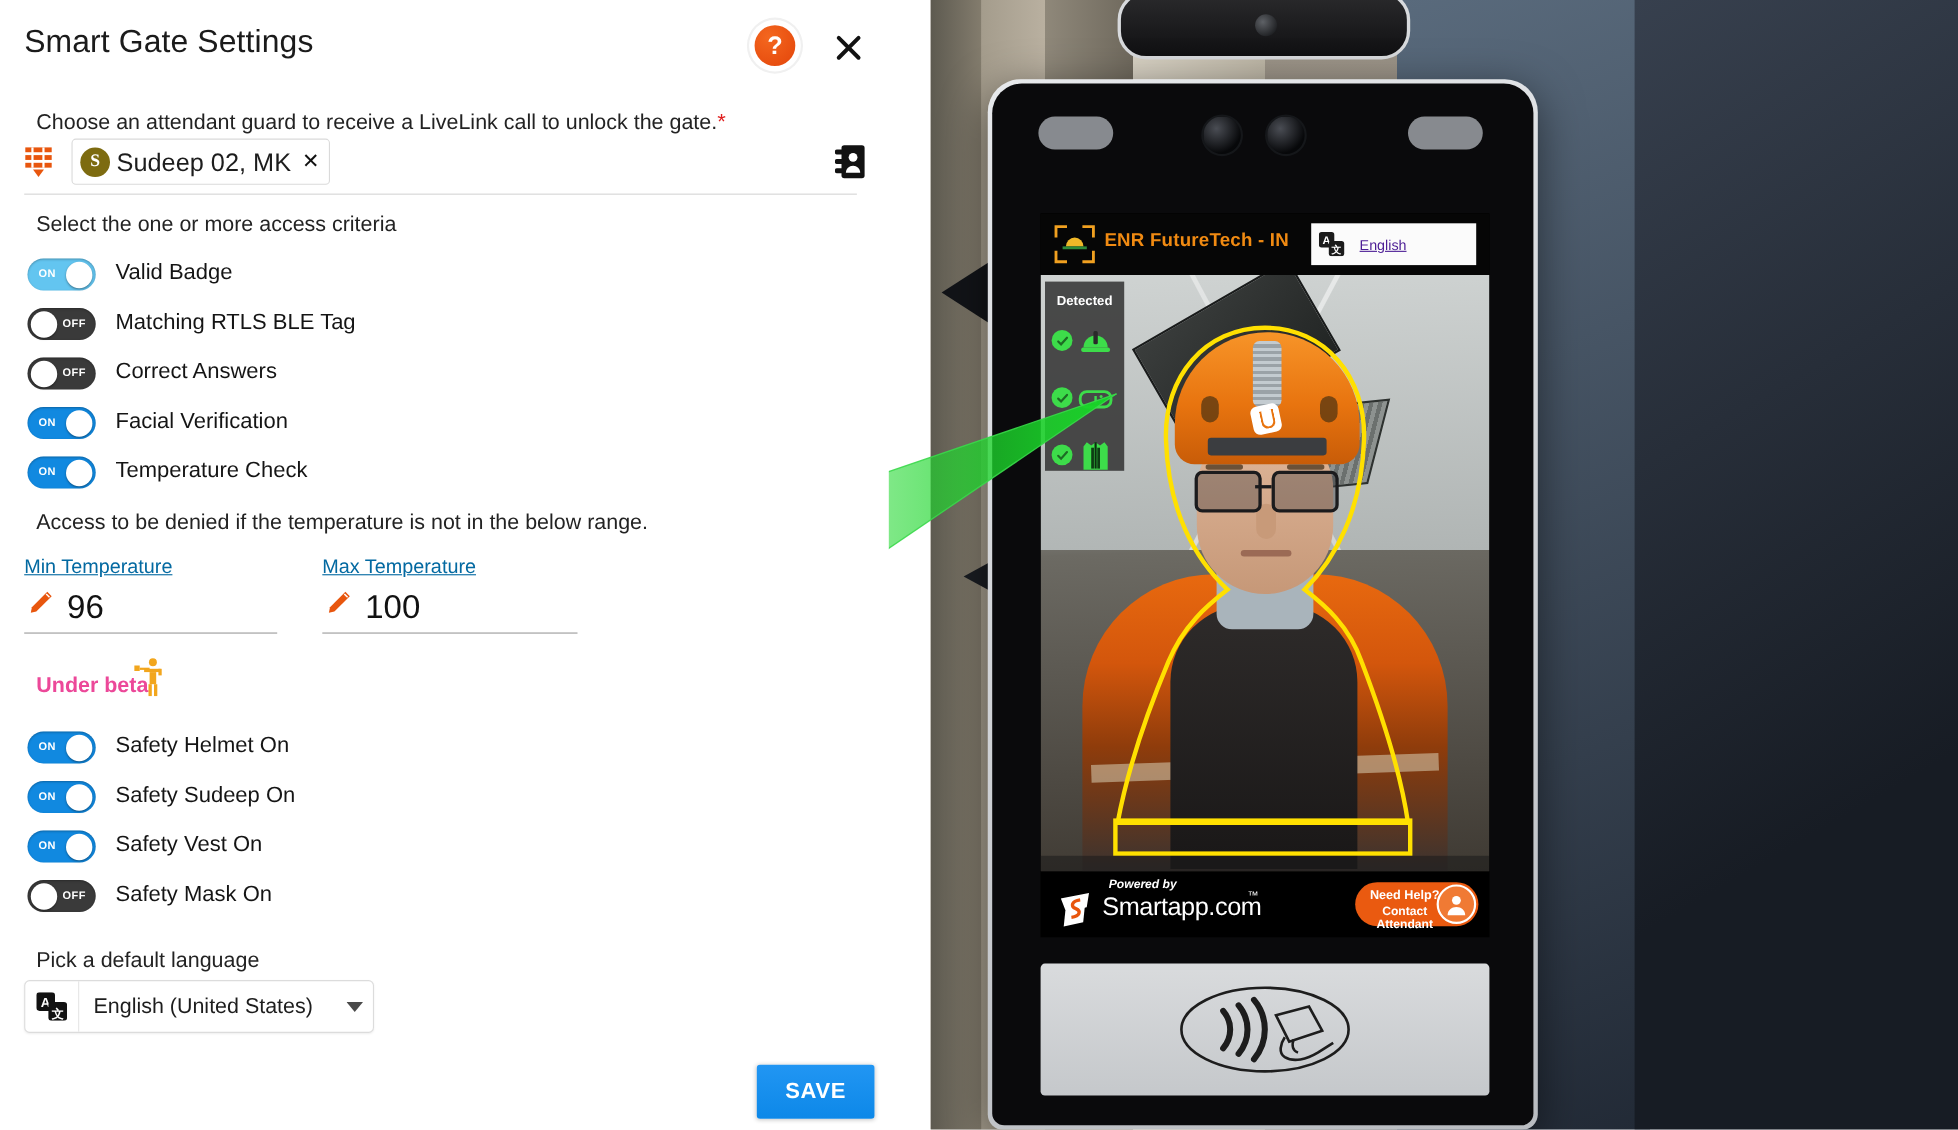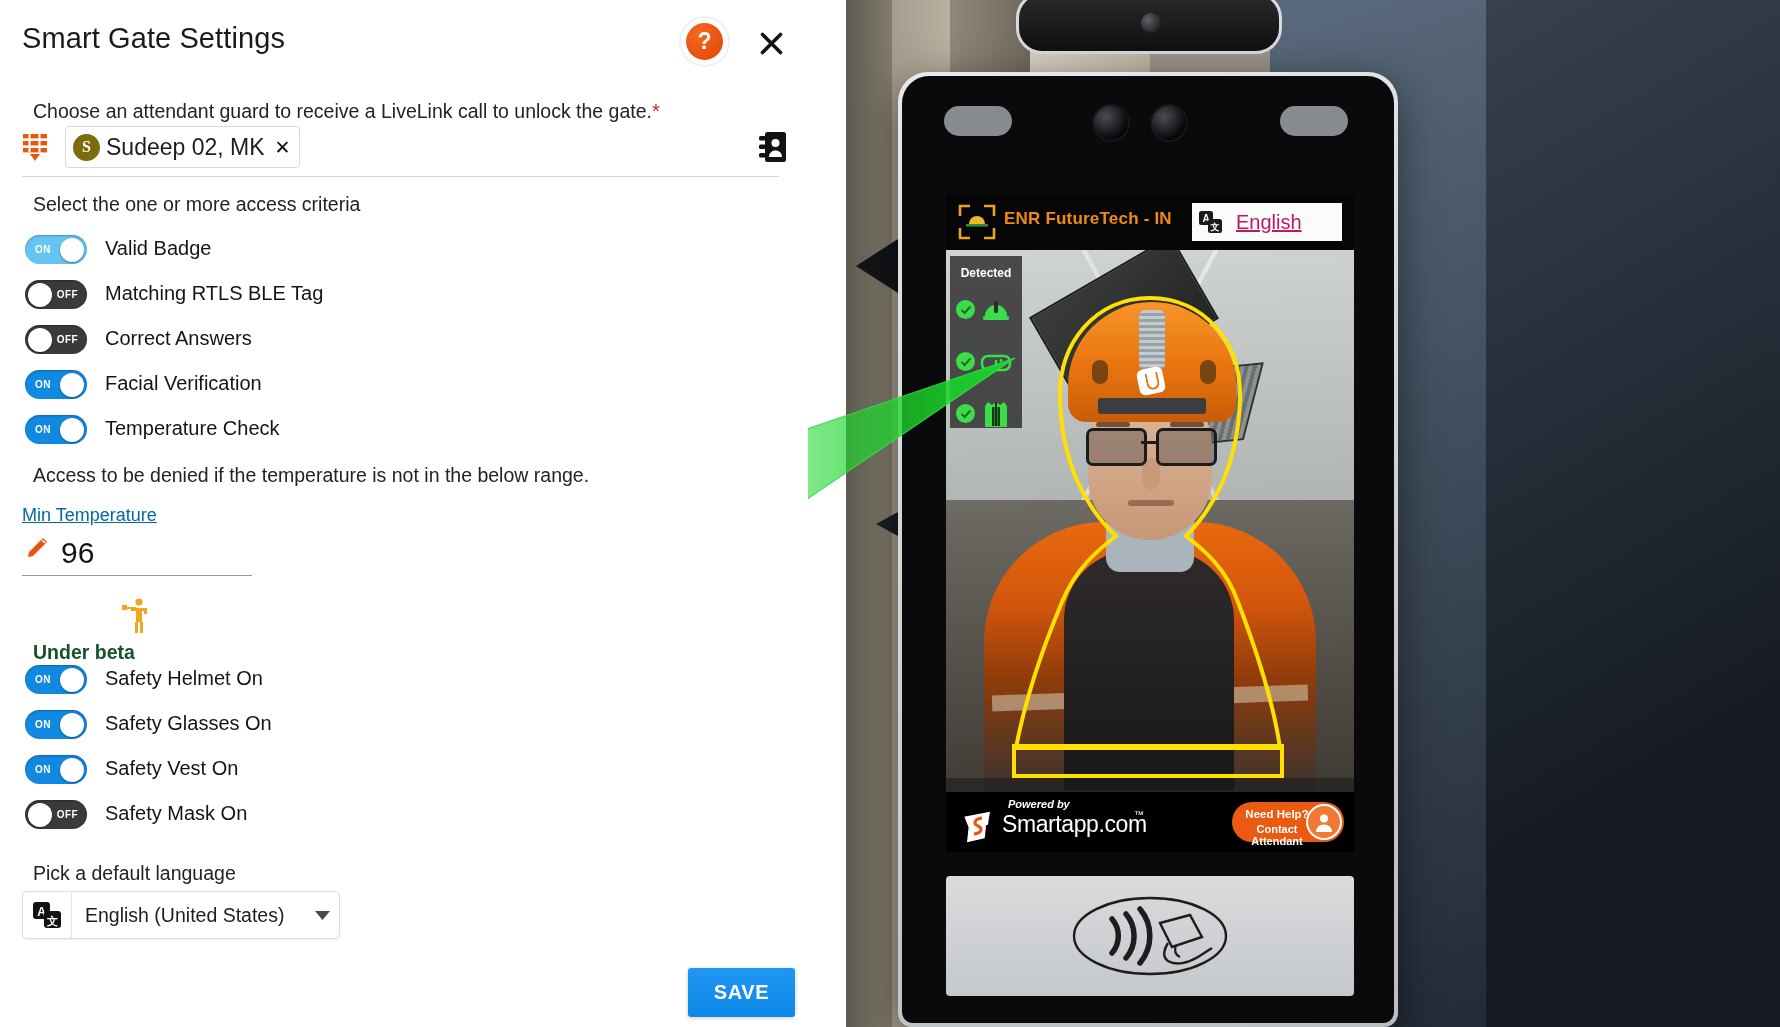--- a/index.html
+++ b/index.html
@@ -49,21 +49,21 @@
   .tgl.off .txt{right:9px;}
   .tgl-lbl{position:absolute;left:80px;top:2px;font-size:20px;color:#151515;white-space:nowrap;}
 
   #temp-note{left:22px;top:464px;}
   .tfield{position:absolute;}
   .tfield .tlbl{font-size:18px;color:#0369a1;text-decoration:underline;}
   .tfield .tval{position:absolute;left:39px;top:31px;font-size:30px;color:#121212;}
   .tfield .tpen{position:absolute;left:1px;top:31px;width:26px;height:26px;}
   .tfield .tline{position:absolute;left:0;top:70px;height:1px;background:#9a9a9a;}
 
-  #beta-label{left:22px;top:641px;font-weight:bold;font-size:19.5px;color:#14532d;}
+  #beta-label{left:22px;top:612px;font-weight:bold;font-size:19.5px;color:#ec4899;}
   #beta-icon{position:absolute;left:122px;top:597px;width:30px;height:36px;}
 
   #lang-label{left:22px;top:862px;}
   #lang-select{position:absolute;left:22px;top:891px;width:318px;height:48px;border:1px solid #dcdcdc;border-radius:5px;
     background:#fff;box-shadow:0 1px 2px rgba(0,0,0,.07);display:flex;align-items:center;cursor:pointer;box-sizing:border-box;}
   #lang-icon{width:48px;display:flex;align-items:center;justify-content:center;border-right:1px solid #e6e6e6;height:100%;}
   #lang-text{flex:1;padding-left:13px;font-size:19.5px;color:#1d1d1d;}
   #lang-caret{width:34px;display:flex;align-items:center;justify-content:center;}
 
   #save-btn{position:absolute;left:688px;top:968px;width:107px;height:49px;background:linear-gradient(180deg,#2196f3,#0d88e8);
@@ -102,21 +102,21 @@
     background:radial-gradient(circle at 35% 32%,#4a4d54,#07080a 70%);border:2px solid #15171a;box-sizing:border-box;}
   #lens-1{left:190px;} #lens-2{left:248px;}
 
   
   #screen{position:absolute;left:44px;top:118px;width:408px;height:658px;background:#000;overflow:hidden;}
   #scr-head{position:absolute;left:0;top:0;width:408px;height:56px;background:#060606;}
   #logo-frame{position:absolute;left:12px;top:10px;width:38px;height:36px;}
   #scr-org{position:absolute;left:58px;top:15px;font-size:17px;font-weight:bold;color:#f08a12;letter-spacing:.2px;}
   #scr-lang{position:absolute;left:246px;top:9px;width:150px;height:38px;background:#fbfbfb;display:flex;align-items:center;}
   #scr-lang-ic{width:38px;display:flex;align-items:center;justify-content:center;}
-  #scr-lang-txt{font-size:20px;color:#be185d;padding-left:6px;text-decoration:underline;}
+  #scr-lang-txt{font-size:13px;color:#4c1d95;padding-left:6px;text-decoration:underline;}
 
   #cam-view{position:absolute;left:0;top:56px;width:408px;height:542px;overflow:hidden;
     background:linear-gradient(178deg,#c9cdcc 0%,#b8bdbc 24%,#9aa0a0 34%,#6c6a63 46%,#3f3a33 100%);}
   #ceil-grid{position:absolute;left:0;top:0;width:408px;height:250px;
     background:
       linear-gradient(118deg,transparent 49.4%,rgba(255,255,255,.5) 49.6%,rgba(255,255,255,.5) 50.3%,transparent 50.5%),
       linear-gradient(-118deg,transparent 49.4%,rgba(255,255,255,.42) 49.6%,rgba(255,255,255,.42) 50.3%,transparent 50.5%),
       linear-gradient(178deg,#cfd3d2,#b0b5b4);}
   #ceil-vent{position:absolute;left:194px;top:118px;width:108px;height:74px;transform:skewX(-20deg) rotate(-6deg);
     background:repeating-linear-gradient(90deg,#8d9290 0 4px,#6b706e 4px 8px);border:2px solid #2e3230;}
@@ -479,20 +479,31 @@
       <div class="tpen">
         <svg width="26" height="26" viewBox="0 0 26 26">
           <path d="M20 2l4 4-14 14-5 1 1-5z" fill="#e8560e"></path>
           <path d="M19 4l3 3" stroke="#fff" stroke-width="1.4"></path>
         </svg>
       </div>
       <div class="tval">96</div>
       <div class="tline" style="width:230px;"></div>
     </div>
 
+    <div class="tfield" style="left:293px;top:505px;width:230px;height:75px;">
+      <div class="tlbl">Max Temperature</div>
+      <div class="tpen">
+        <svg width="26" height="26" viewBox="0 0 26 26">
+          <path d="M20 2l4 4-14 14-5 1 1-5z" fill="#e8560e"></path>
+          <path d="M19 4l3 3" stroke="#fff" stroke-width="1.4"></path>
+        </svg>
+      </div>
+      <div class="tval">100</div>
+      <div class="tline" style="width:232px;"></div>
+    </div>
 
     <div class="sec-label" id="beta-label">Under beta</div>
     <div id="beta-icon">
       <svg width="30" height="36" viewBox="0 0 30 36">
         <rect x="0" y="8" width="5" height="5" fill="#f2a61d"></rect>
         <rect x="5" y="10" width="9" height="2" fill="#f2a61d"></rect>
         <circle cx="17" cy="5" r="3.6" fill="#f2a61d"></circle>
         <rect x="9" y="11" width="15" height="3" fill="#f2a61d"></rect>
         <rect x="22" y="11" width="3" height="6" fill="#f2a61d"></rect>
         <rect x="14" y="14" width="6" height="11" fill="#f2a61d"></rect>
@@ -507,21 +518,21 @@
         <span class="knob"></span>
       </div>
       <div class="tgl-lbl">Safety Helmet On</div>
     </div>
 
     <div class="tgl-row" style="top:710px">
       <div class="tgl on">
         <span class="txt">ON</span>
         <span class="knob"></span>
       </div>
-      <div class="tgl-lbl">Safety Glasses On</div>
+      <div class="tgl-lbl">Safety Sudeep On</div>
     </div>
 
     <div class="tgl-row" style="top:755px">
       <div class="tgl on">
         <span class="txt">ON</span>
         <span class="knob"></span>
       </div>
       <div class="tgl-lbl">Safety Vest On</div>
     </div>
 

